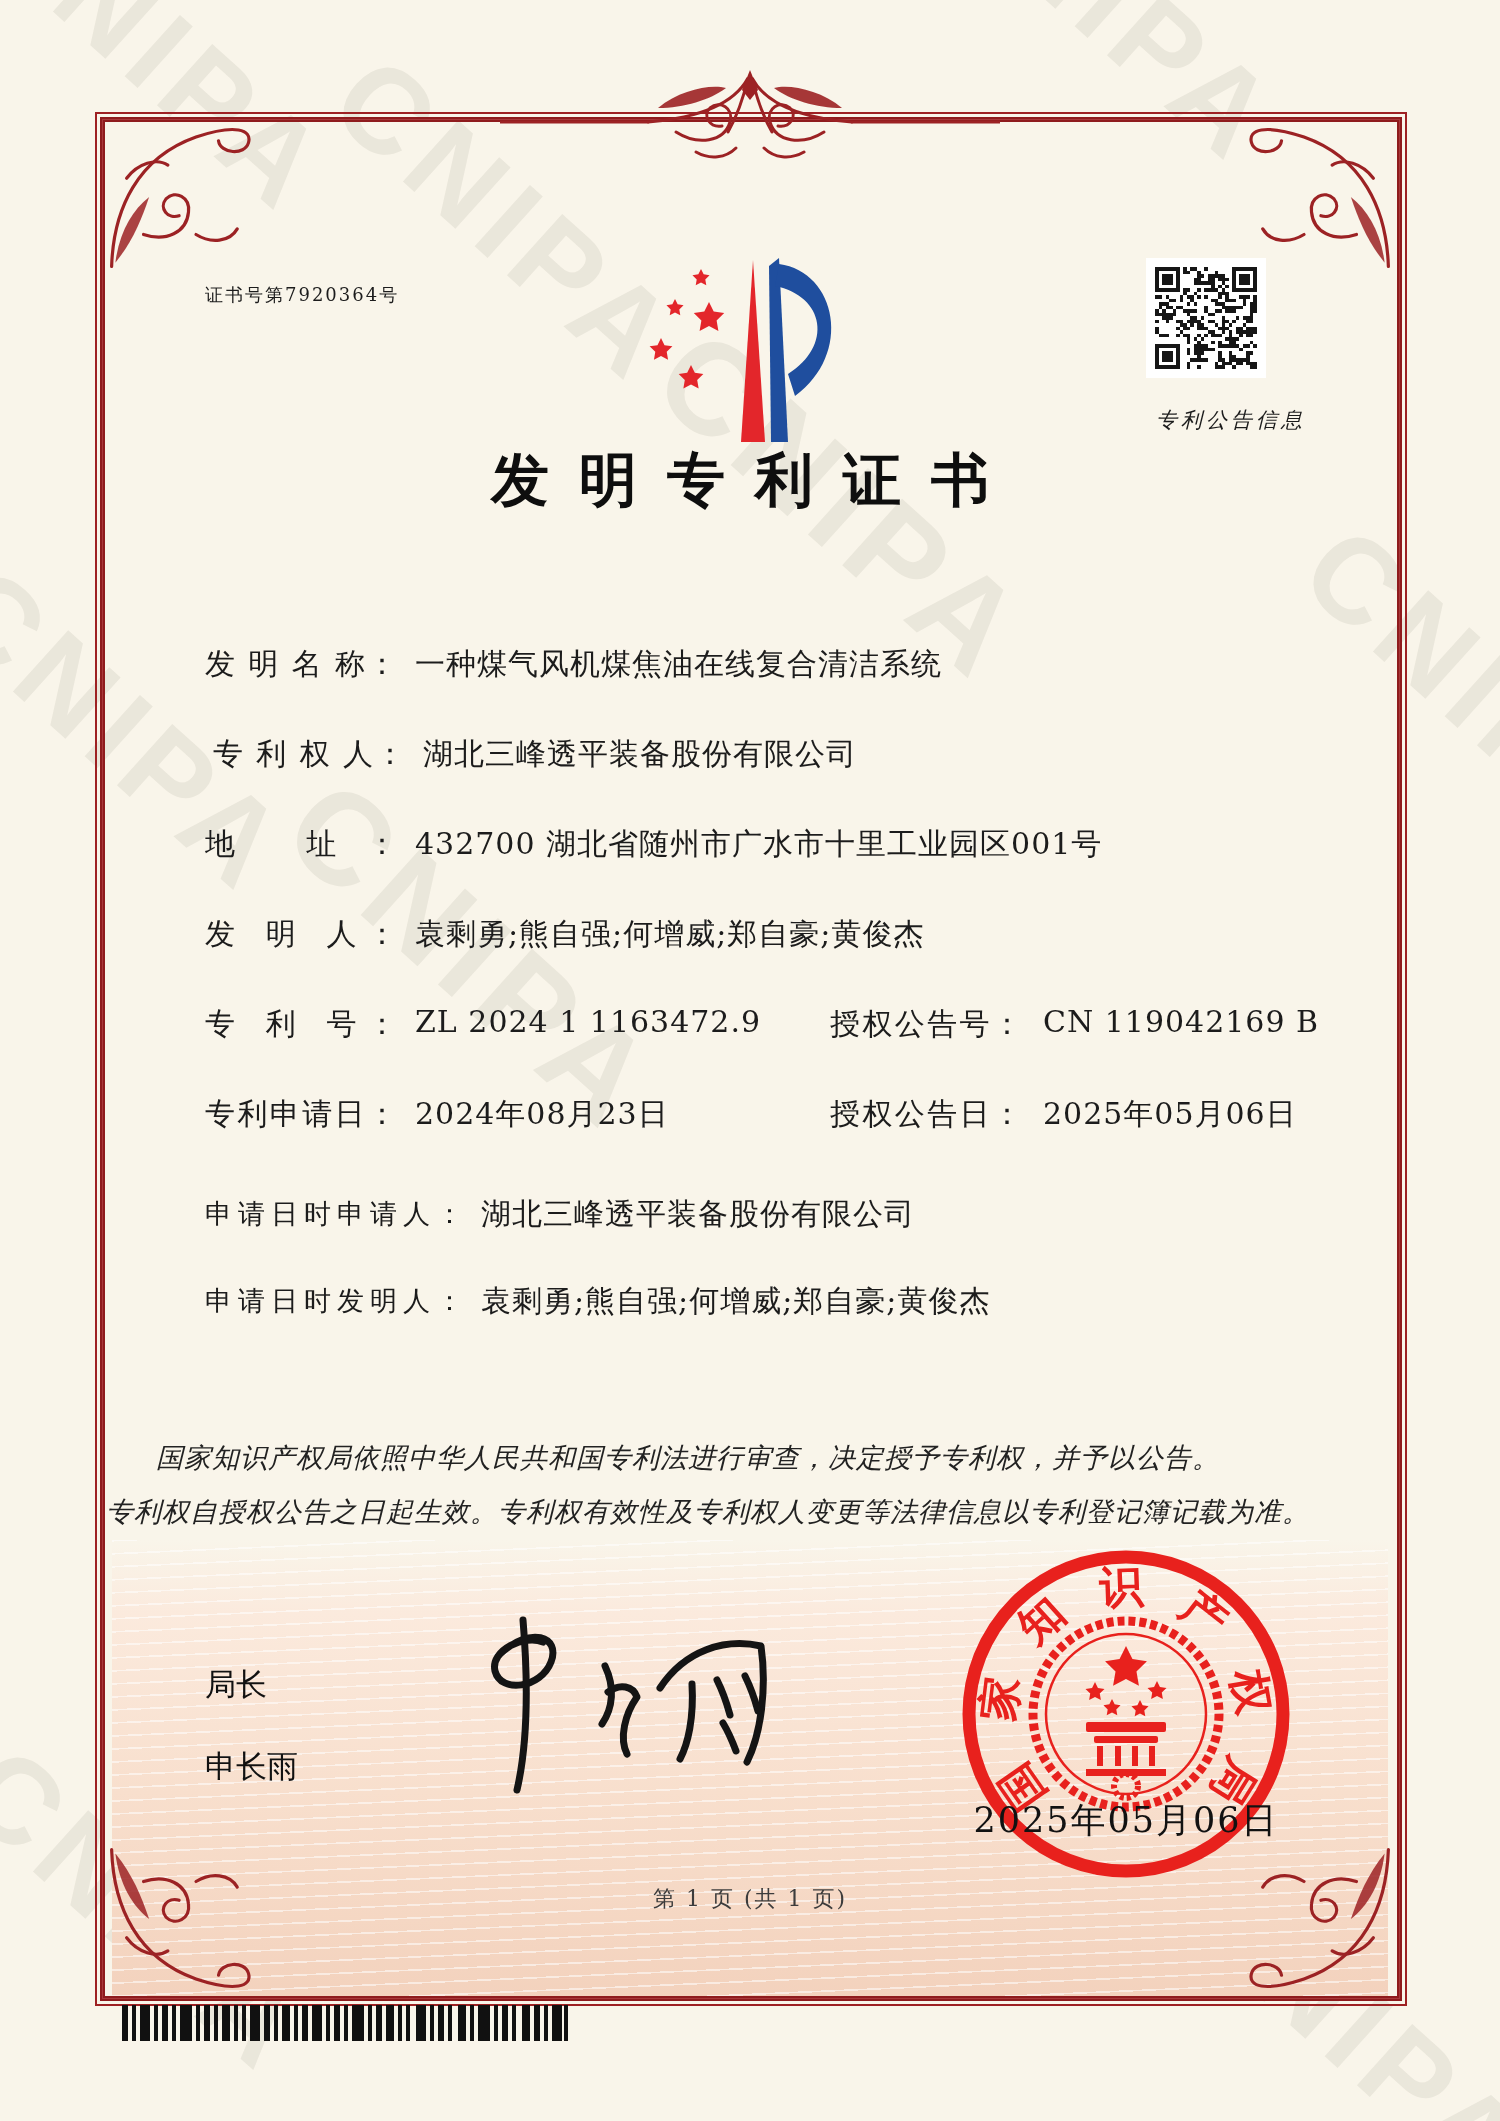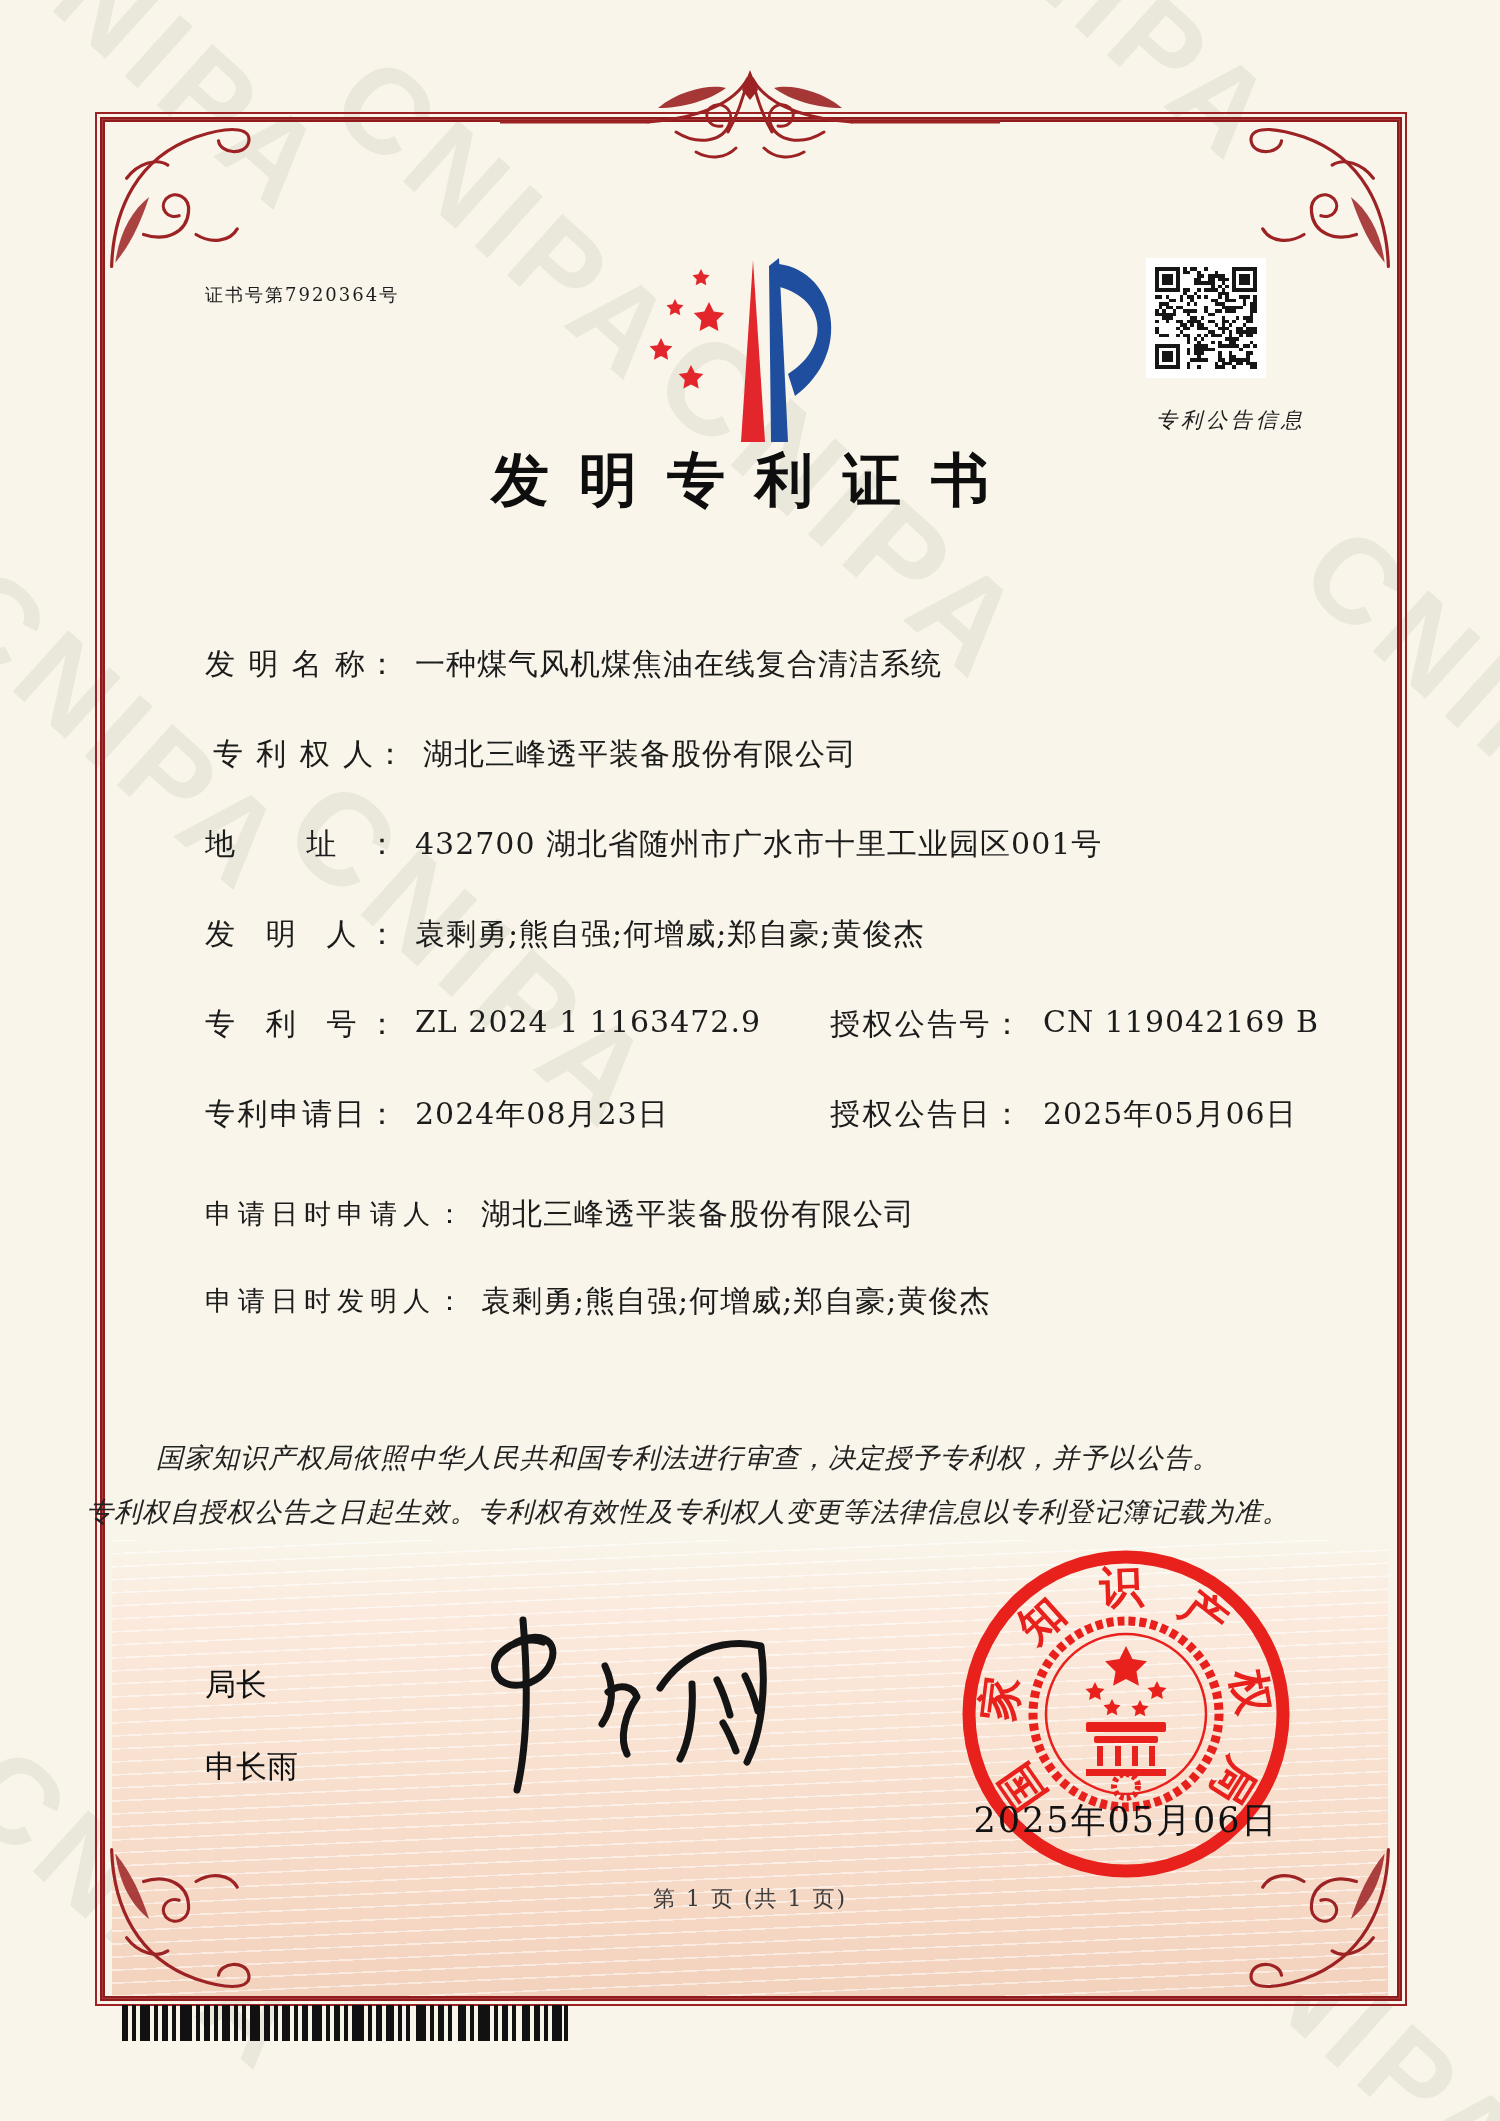--- a/index.html
+++ b/index.html
@@ -57,21 +57,21 @@
   .r1{top:611px;margin-top:33px;} .r2{top:734px;margin-left:8px;} .r3{top:824px;} .r4{top:914px;}
   .r5{top:1004px;} .r6{top:1094px;} .r7{top:1194px;} .r8{top:1281px;}
   .lab{display:inline-block;width:192px;text-align:justify;text-align-last:justify;text-justify:distribute;vertical-align:top;}
   .lab.wide{width:258px;font-size:27px;padding-top:2px;}
   .val{margin-left:18px;letter-spacing:1px;}
   .lab2{position:absolute;left:625px;width:192px;display:inline-block;text-align:justify;text-align-last:justify;}
   .val2{position:absolute;left:838px;letter-spacing:1px;}
   
   .stmt{position:absolute;z-index:5;left:0;width:1376px;text-align:center;font-size:27px;
     font-style:italic;color:#222;letter-spacing:1px;}
-  .stmt.l1{top:1440px;} .stmt.l2{top:1494px;}
+  .stmt.l1{top:1440px;} .stmt.l2{top:1494px;padding-left:20px;}
   
   .officer-title{position:absolute;z-index:6;left:205px;top:1664px;font-size:31px;
     font-family:"DejaVu Sans","Liberation Sans",sans-serif;color:#111;}
   .officer-name{position:absolute;z-index:6;left:205px;top:1746px;font-size:31px;
     font-family:"DejaVu Sans","Liberation Sans",sans-serif;color:#111;}
   .signature{position:absolute;z-index:6;left:455px;top:1592px;width:345px;height:228px;}
   .seal{position:absolute;z-index:6;left:956px;top:1544px;width:340px;height:340px;}
   .footer{position:absolute;z-index:6;left:0;top:1884px;width:1500px;text-align:center;
     font-size:22px;color:#3c3c3c;letter-spacing:2px;}
   .barcode{position:absolute;z-index:6;left:122px;top:2005px;width:446px;height:36px;}

